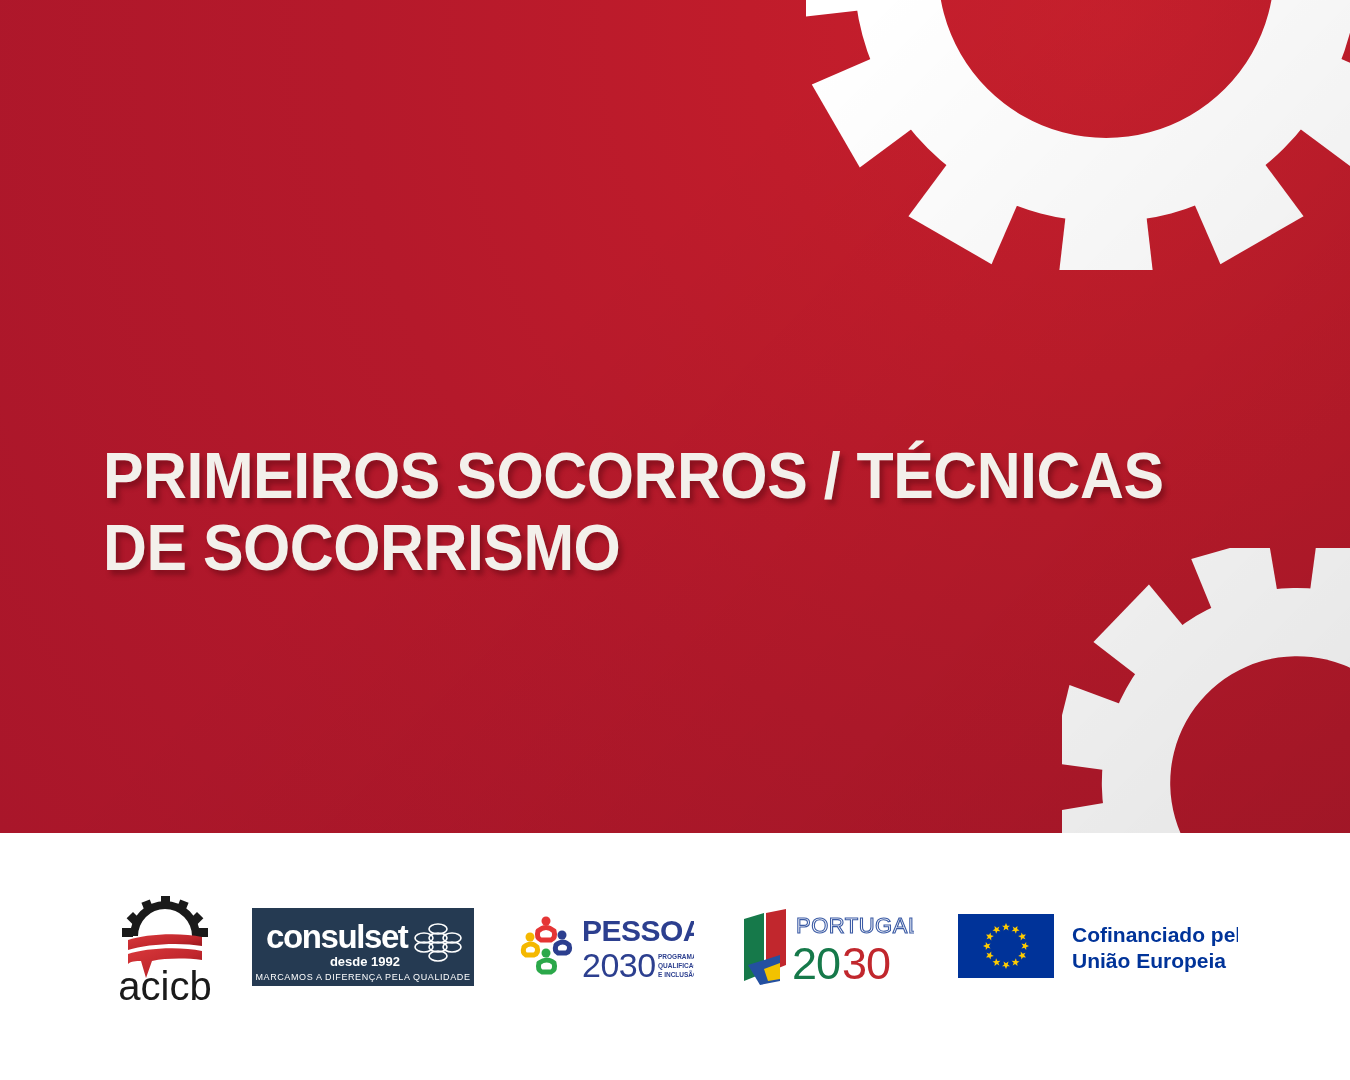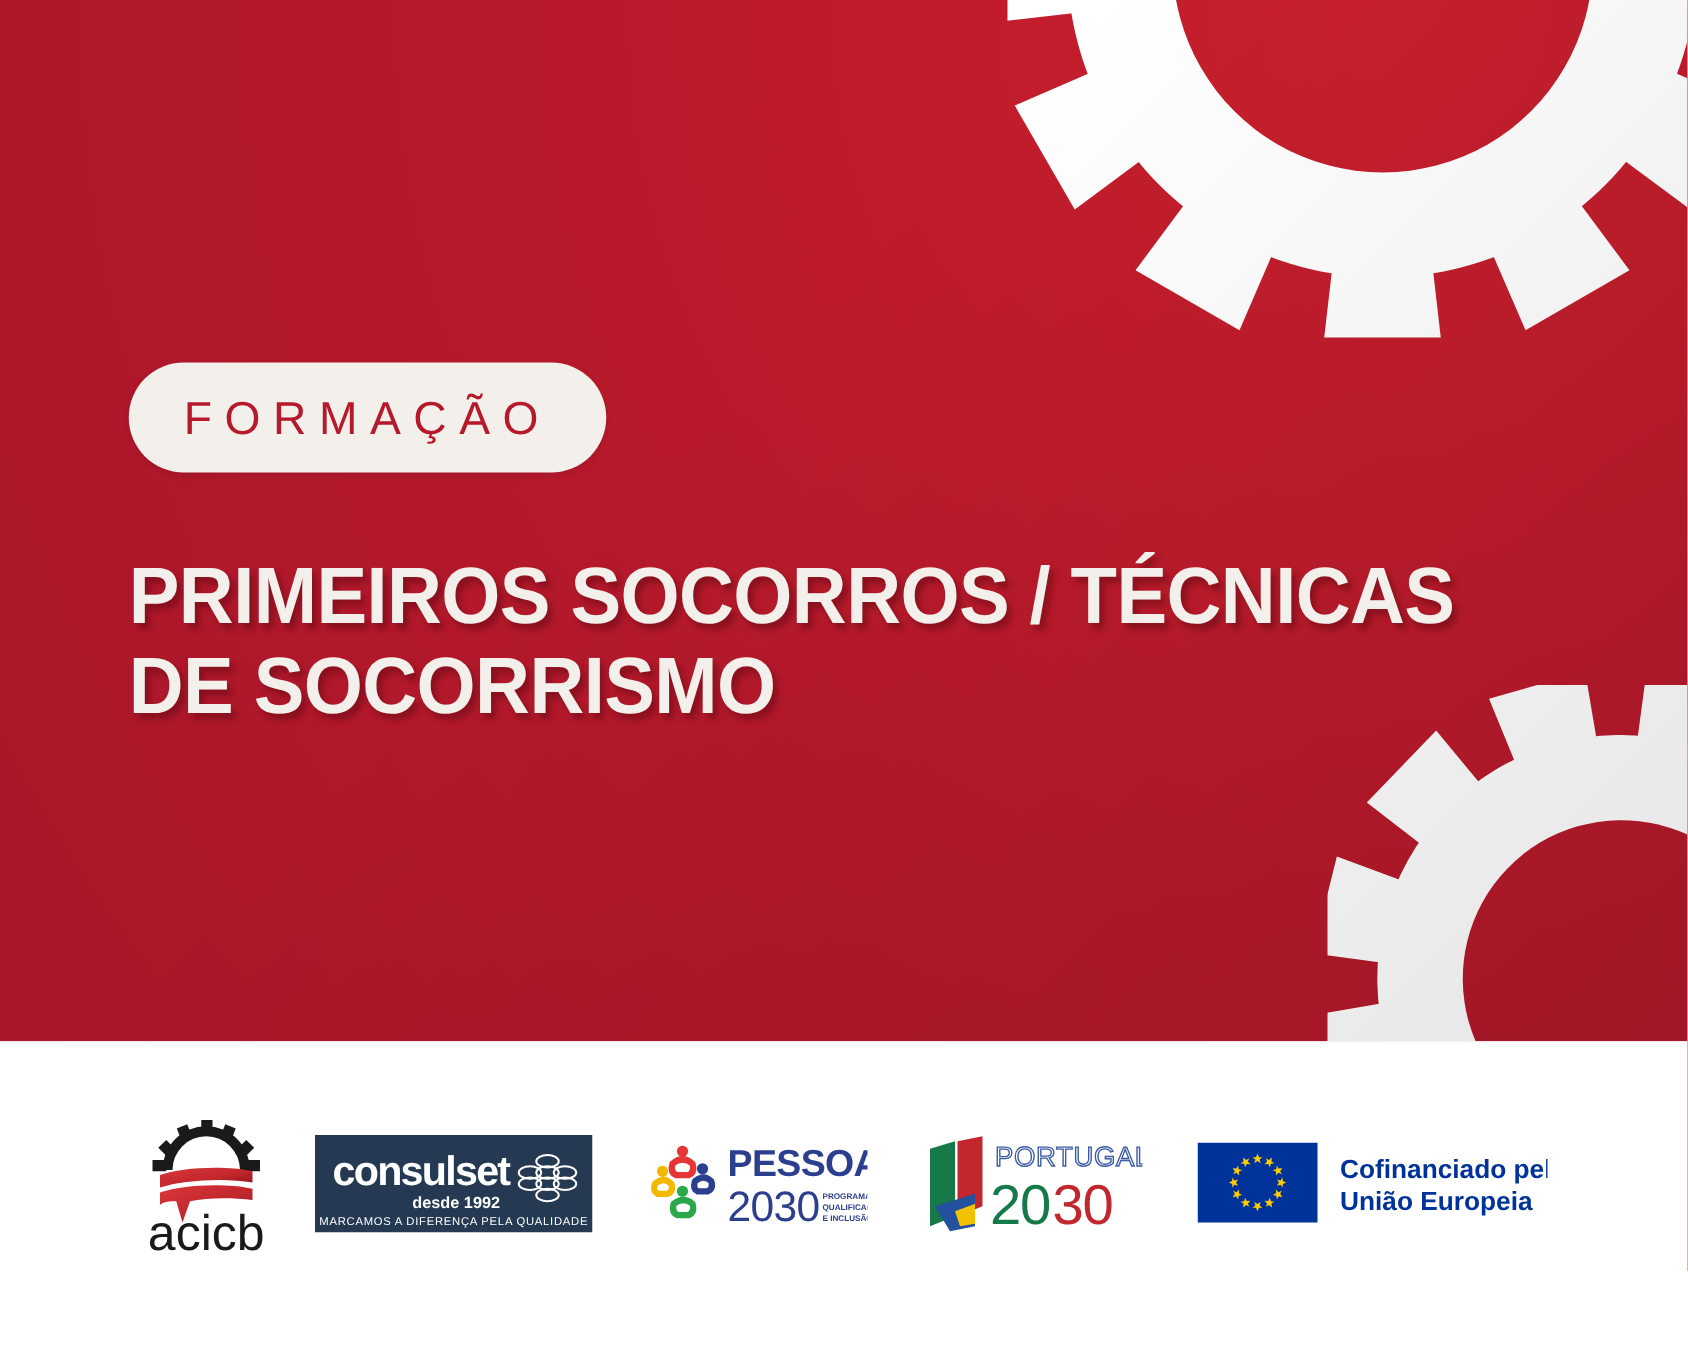--- a/index.html
+++ b/index.html
@@ -138,23 +138,20 @@
             <use href="#gtooth2" transform="translate(100,100) rotate(300)"></use>
             <use href="#gtooth2" transform="translate(100,100) rotate(330)"></use>
           </g>
           <path d="M100,17 A83,83 0 1,1 99.9,17 Z M100,46 A54,54 0 1,0 100.1,46 Z" fill-rule="evenodd"></path>
         </g>
       </svg>
     </div>
 
     <div class="hero-shade"></div>
 
-    <div class="badge">
-      <span class="badge-text">FORMAÇÃO</span>
-    </div>
 
     <h1 class="title">PRIMEIROS SOCORROS / TÉCNICAS
 DE SOCORRISMO</h1>
   </div>
 
   <div class="footer">
     <div class="logo-strip">
 
       <div class="logo logo-acicb">
         <svg width="130" height="118" viewBox="0 0 130 118" aria-hidden="true">

